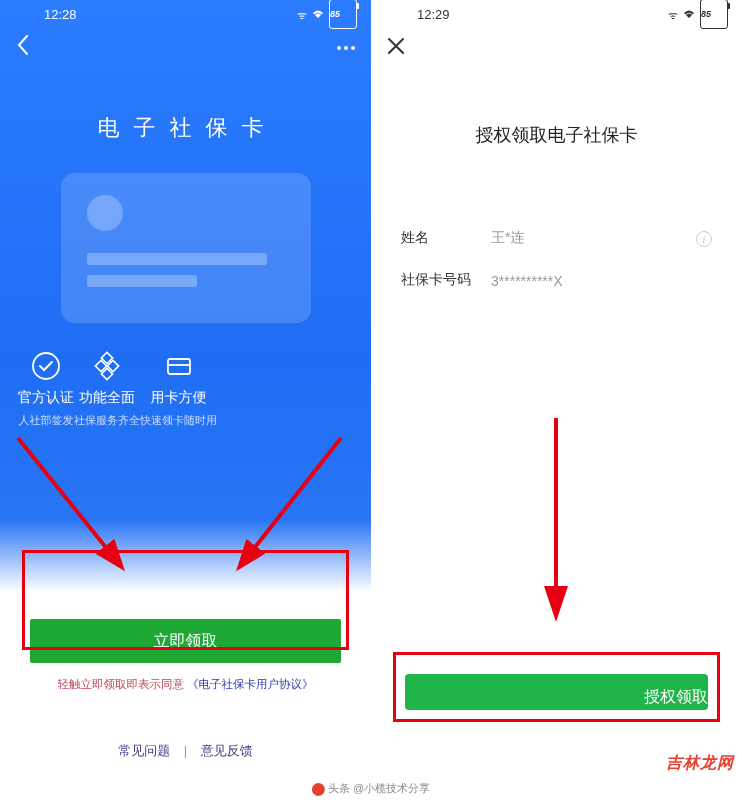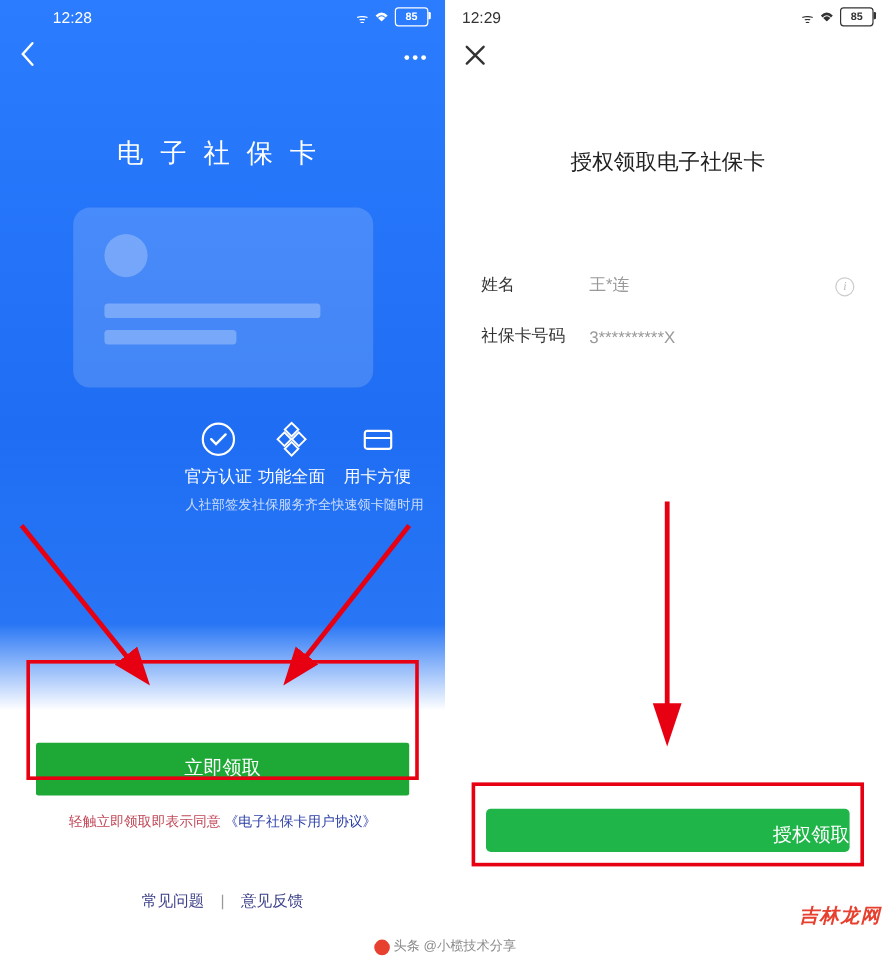--- a/index.html
+++ b/index.html
@@ -11,41 +11,41 @@
       background: #fff;
       position: relative;
       overflow: hidden;
     }
     .phone { width: 371px; height: 800px; position: relative; background: #fff; }
     .phone-left { background: linear-gradient(180deg, #2b7cff 0%, #1f6df3 45%, #2876f5 65%, #fff 74%); }
 
     
     .status-bar { height: 28px; display: flex; align-items: center; justify-content: space-between; padding: 0 14px; font-size: 13px; font-weight: 500; }
     .status-left { color: #fff; padding-left: 44px; }
-    .status-right { color: #000; }
+    .status-right { color: #000; margin-left: 32px; }
     .status-icons { display: flex; align-items: center; gap: 4px; font-size: 11px; }
-    .battery-box { border: 1.2px solid currentColor; border-radius: 3px; width: 28px; height: 16px; display: flex; align-items: center; justify-content: center; font-size: 9px; font-weight: 600; position: relative; }
+    .battery-box { border: 1.2px solid currentColor; border-radius: 3px; width: 28px; height: 30px; display: flex; align-items: center; font-size: 9px; font-weight: 600; position: relative; font-style: italic; }
     .battery-box::after { content: ""; position: absolute; right: -3px; top: 3px; width: 2px; height: 6px; background: currentColor; border-radius: 0 1px 1px 0; }
 
     
     .nav { height: 40px; display: flex; align-items: center; justify-content: space-between; padding: 0 16px; }
     .nav-left .back-ch { color: #fff; font-size: 22px; }
     .nav-left .more { color: #fff; display: flex; gap: 3px; }
     .nav-left .more span { width: 4px; height: 4px; background: #fff; border-radius: 50%; }
     .nav-right .close { font-size: 22px; color: #333; }
 
     
     .title-main { text-align: center; color: #fff; font-size: 22px; letter-spacing: 14px; margin: 45px 0 30px; padding-left: 4px; }
     .card-placeholder { width: 250px; height: 150px; margin: 0 auto; background: rgba(255,255,255,0.16); border-radius: 14px; position: relative; }
     .card-placeholder::before { content: ""; position: absolute; width: 36px; height: 36px; border-radius: 50%; background: rgba(255,255,255,0.25); top: 22px; left: 26px; }
     .card-line1, .card-line2 { position: absolute; left: 26px; height: 12px; background: rgba(255,255,255,0.28); border-radius: 3px; }
     .card-line1 { top: 80px; width: 180px; }
     .card-line2 { top: 102px; width: 110px; }
 
-    .features { display: flex; justify-content: flex-end; padding: 28px 18px 0; }
+    .features { display: flex; justify-content: flex-start; padding: 28px 18px 0; }
     .feature { text-align: center; color: #fff; }
     .feature-icon { width: 30px; height: 30px; margin: 0 auto 8px; }
     .feature-title { font-size: 14px; margin-bottom: 6px; }
     .feature-sub { font-size: 11px; opacity: 0.75; }
 
     .bottom-area { position: absolute; bottom: 0; left: 0; right: 0; padding: 0 30px 40px; }
     .red-box-1 { position: absolute; border: 3px solid #e60012; left: 22px; right: 22px; top: 550px; height: 100px; z-index: 5; pointer-events: none; }
     .btn-primary { background: #1ea836; color: #fff; text-align: center; height: 44px; line-height: 44px; border-radius: 2px; font-size: 16px; margin-top: 30px; }
     .agreement-line { font-size: 11.5px; text-align: center; margin-top: 14px; }
     .agreement-gray { color: #c04858; }

